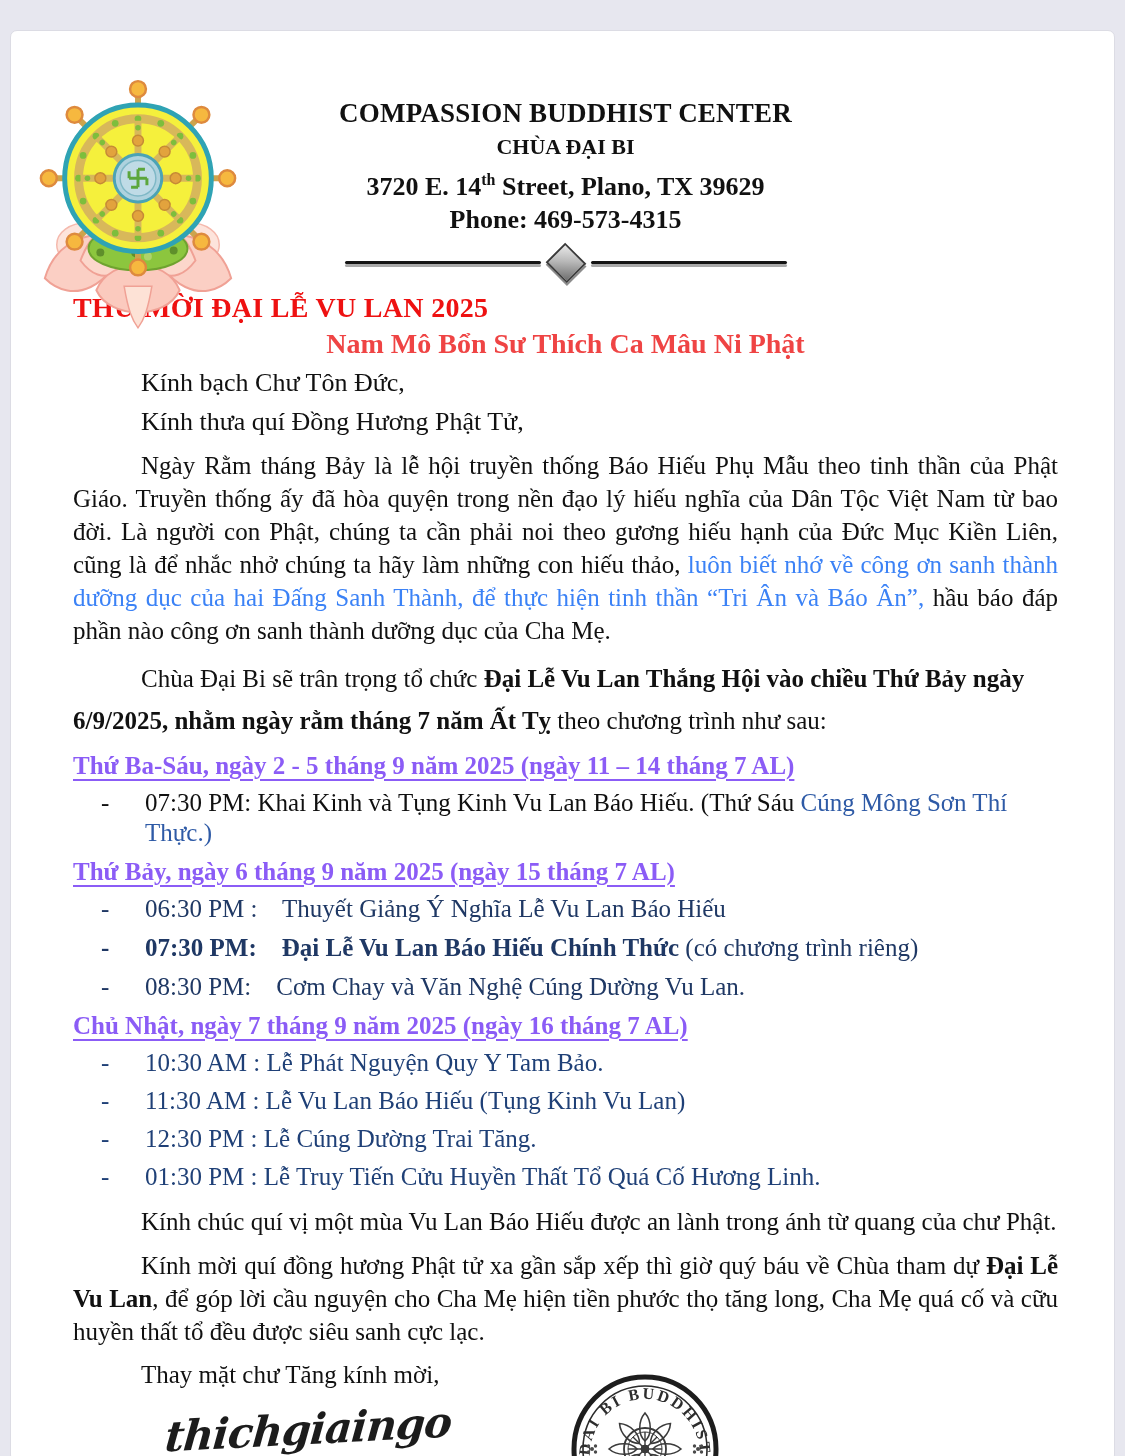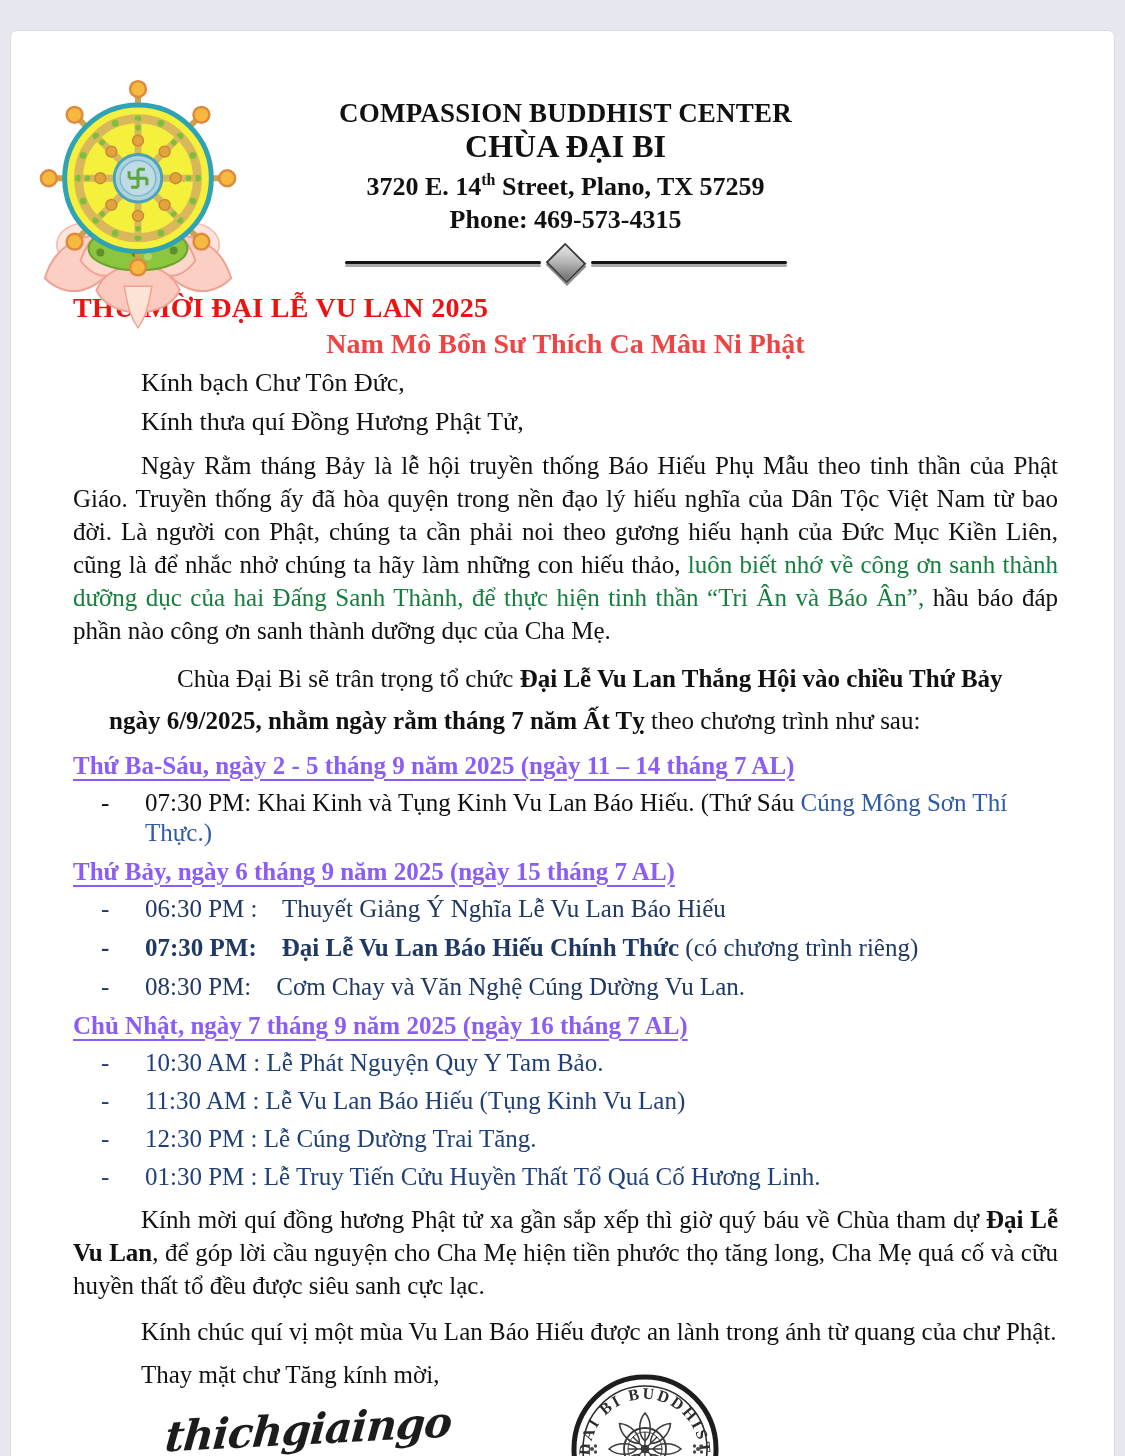--- a/index.html
+++ b/index.html
@@ -4,40 +4,40 @@
 <style>
   * { margin:0; padding:0; box-sizing:border-box; }
   html,body { background:#e7e7ef; }
   .canvas { width:1125px; height:1456px; background:#e7e7ef; padding:30px 10px 12px 10px; font-family:"Liberation Serif", serif; color:#111; }
   .page { width:1105px; height:1432px; background:#ffffff; border-radius:7px; border:1px solid #dcdce4; padding:20px 56px 0 62px; position:relative; overflow:hidden; }
 
   
   .logo { position:absolute; left:18px; top:42px; width:218px; height:262px; }
   .hdr { text-align:center; margin-top:46px; font-weight:bold; line-height:33px; }
   .hdr .org-en { font-size:27px; letter-spacing:.2px; }
-  .hdr .org-vi { font-size:32px; }
+  .hdr .org-vi { font-size:22px; }
   .hdr .addr, .hdr .phone { font-size:26px; }
   .hdr sup { font-size:16px; vertical-align:super; }
 
   
   .divider { display:flex; align-items:center; justify-content:center; margin-top:12px; height:30px; }
   .dline { width:196px; height:3px; background:#141414; box-shadow:0 3px 0 #a9a9a9; border-radius:2px; }
   .ddiamond { width:30px; height:30px; margin:0 10px; background:linear-gradient(135deg,#e8e8e8 0%,#b9b9b9 45%,#6e6e6e 100%); border:2px solid #3a3a3a; transform:rotate(45deg) scale(1,.92); box-shadow:2px 2px 0 #8d8d8d; }
 
   .title { margin-top:14px; font-size:28px; font-weight:bold; color:#ee1111; letter-spacing:.3px; }
   .homage { text-align:center; margin-top:4px; font-size:28px; font-weight:bold; color:#ef4444; }
 
   .salut { font-size:26px; margin:7px 0 0 68px; line-height:32px; }
 
   .para { font-size:25px; line-height:33px; margin-top:11px; }
   .indent { text-indent:68px; }
   .justify { text-align:justify; }
-  .grayblue { color:#15803d; }
+  .grayblue { color:#3b82f6; }
   .b { font-weight:bold; }
-  .announce { line-height:42px; font-size:25px;margin-left:36px; }
+  .announce { line-height:42px; font-size:25px; }
 
   
   .sec-head { color:#8b5cf6; font-weight:bold; font-size:25px; line-height:30px; margin:9px 0 7px 0; text-decoration:underline; text-underline-offset:5px; text-decoration-thickness:2px; }
   .item { display:flex; font-size:25px; line-height:30px; margin:0 0 7px 28px; }
   .item .dash { width:44px; flex:0 0 44px; }
   .item .itext { white-space:pre-wrap; }
   .c-black { color:#101010; }
   .c-link { color:#2e5aa6; }
   .sec-sat .item { color:#1f3864; margin-bottom:9px; }
   .sec-sun .item { color:#1f4077; margin-bottom:8px; }
@@ -167,21 +167,21 @@
             <line x1="9" y1="0" x2="9" y2="7"></line>
           <line x1="0" y1="-9" x2="7" y2="-9"></line>
             <line x1="0" y1="9" x2="-7" y2="9"></line>
         </g>
       </g>
     </svg>
 
     <div class="hdr">
       <div class="org-en">COMPASSION BUDDHIST CENTER</div>
       <div class="org-vi">CHÙA ĐẠI BI</div>
-      <div class="addr"><span>3720 E. 14</span><sup>th</sup><span> Street, Plano, TX 57259</span></div>
+      <div class="addr"><span>3720 E. 14</span><sup>th</sup><span> Street, Plano, TX 39629</span></div>
       <div class="phone">Phone: 469-573-4315</div>
     </div>
 
     <div class="divider">
       <span class="dline"></span>
       <span class="ddiamond"></span>
       <span class="dline"></span>
     </div>
 
     <div class="title">THƯ MỜI ĐẠI LỄ VU LAN 2025</div>
@@ -231,23 +231,23 @@
       <div class="item">
         <span class="dash">-</span>
         <span class="itext">12:30 PM : Lễ Cúng Dường Trai Tăng.</span>
       </div>
       <div class="item">
         <span class="dash">-</span>
         <span class="itext">01:30 PM : Lễ Truy Tiến Cửu Huyền Thất Tổ Quá Cố Hương Linh.</span>
       </div>
     </div>
 
+    <p class="para indent" style="margin-top:13px;">Kính chúc quí vị một mùa Vu Lan Báo Hiếu được an lành trong ánh từ quang của chư Phật.</p>
+
     <p class="para indent justify"><span>Kính mời quí đồng hương Phật tử xa gần sắp xếp thì giờ quý báu về Chùa tham dự </span><span class="b">Đại Lễ Vu Lan</span><span>, để góp lời cầu nguyện cho Cha Mẹ hiện tiền phước thọ tăng long, Cha Mẹ quá cố và cữu huyền thất tổ đều được siêu sanh cực lạc.</span></p>
-
-    <p class="para indent" style="margin-top:13px;">Kính chúc quí vị một mùa Vu Lan Báo Hiếu được an lành trong ánh từ quang của chư Phật.</p>
 
     <p class="para indent" style="margin-top:10px;">Thay mặt chư Tăng kính mời,</p>
 
     <div class="sigrow">
       <div class="sigcol">
         <div class="signature">thichgiaingo</div>
 
       </div>
 
       <svg class="seal" viewBox="0 0 150 152" aria-hidden="true">

